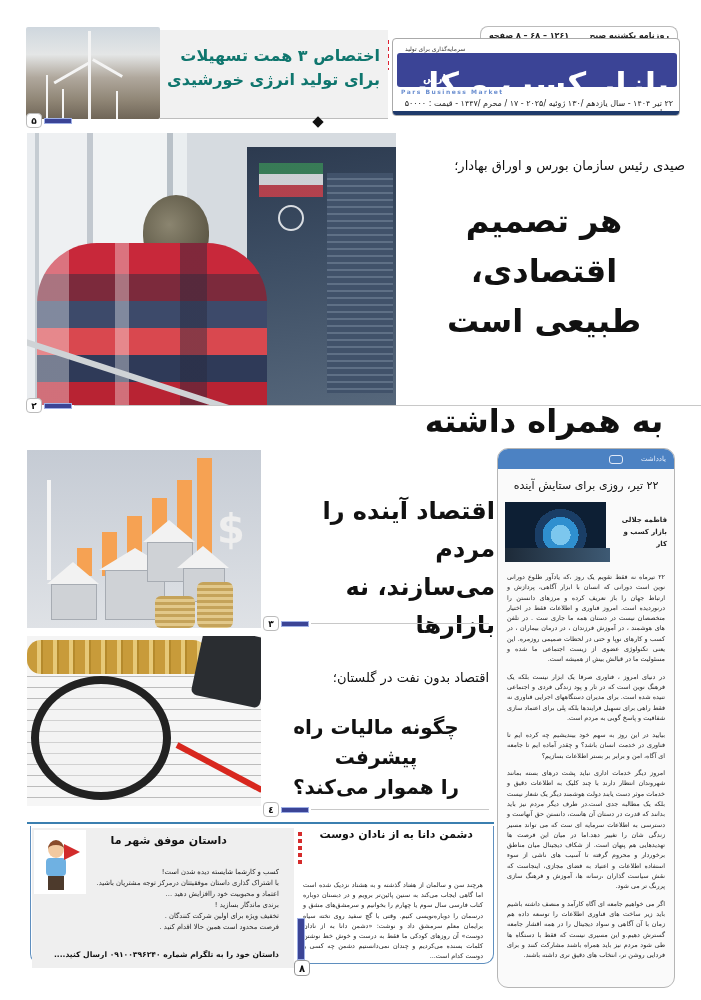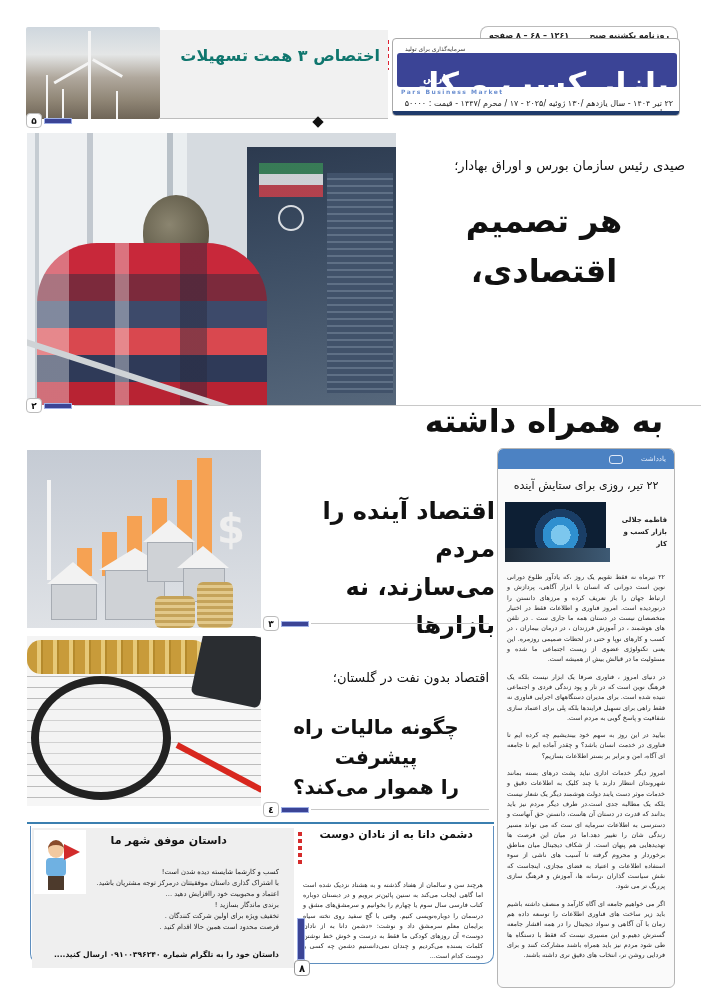--- a/index.html
+++ b/index.html
@@ -61,21 +61,21 @@
     .photo-tax { left: 27px; top: 636px; width: 234px; height: 170px; overflow: hidden; background: #f4f4f4; }
     .photo-tax .paper { position: absolute; left: 0; top: 30px; width: 234px; height: 140px; background: repeating-linear-gradient(#f6f6f6 0 10px, #bcbcbc 10px 11px); }
     .photo-tax .coins { position: absolute; left: 0; top: 4px; width: 180px; height: 34px; background: repeating-linear-gradient(90deg, #c89b3a 0 10px, #e7c978 10px 14px, #b58a2c 14px 16px); border-radius: 14px; }
     .photo-tax .calc { position: absolute; left: 170px; top: -4px; width: 70px; height: 70px; background: #2a2d31; border-radius: 6px; transform: rotate(12deg); }
     .photo-tax .lens { position: absolute; left: 4px; top: 40px; width: 140px; height: 124px; border-radius: 50%; border: 8px solid #222; background: rgba(240,240,240,.4); }
     .photo-tax .pencil { position: absolute; left: 150px; top: 106px; width: 96px; height: 6px; background: #d8271e; transform: rotate(28deg); transform-origin: left; }
     .story4-kicker { right: 212px; top: 670px; font-size: 13px; color: #111; }
     .story4-title { right: 212px; top: 712px; width: 226px; font-size: 20px; line-height: 30px; font-weight: bold; text-align: center; color: #111; }
 
     
-    .editorial { left: 497px; top: 448px; width: 178px; height: 540px; border: 1px solid #b6b6b6; border-radius: 6px; background: #fafafa; overflow: hidden; }
+    .editorial { left: 497px; top: 448px; width: 178px; height: 540px; border: 1px solid #b6b6b6; border-radius: 11px; background: #fafafa; overflow: hidden; }
     .ed-header { height: 20px; background: #4c82c3; border-radius: 5px 5px 0 0; color: #e6eefc; font-size: 7px; display: flex; align-items: center; padding: 0 8px; gap: 18px; }
     .ed-icon { width: 14px; height: 9px; border: 1px solid #dfe9f8; border-radius: 3px; }
     .ed-title { margin-top: 10px; font-size: 11px; font-weight: normal; text-align: center; color: #111; }
     .ed-row { display: flex; margin-top: 10px; padding: 0 7px; gap: 6px; align-items: center; }
     .ed-photo { width: 105px; height: 60px; background: radial-gradient(circle at 55% 55%, #7cc7ee 0 10px, #2f8fcf 10px 18px, #1a3e66 18px 26px, #0d1f34 26px); position: relative; }
     .ed-photo .hand { position: absolute; left: 0; bottom: 0; width: 105px; height: 14px; background: linear-gradient(90deg, #1d2a38, #3e5a74); }
     .ed-author { font-size: 7px; font-weight: bold; line-height: 12px; color: #222; }
     .ed-body { margin-top: 10px; padding: 0 9px; font-size: 6.4px; line-height: 10.3px; color: #222; text-align: justify; }
     .ed-body p { margin-bottom: 7px; }
 
@@ -115,20 +115,21 @@
     <div class="mast-en">Pars Business Market</div>
     <div class="mast-dateline">۲۲ تیر ۱۴۰۴ - سال یازدهم /۱۳۰ ژوئیه /۲۰۲۵ - ۱۷ / محرم /۱۴۴۷ - قیمت : ۵۰۰۰۰ تومان</div>
     <div class="mast-bottombar"></div>
   </div>
   <div class="mast-redticks"></div>
 </div>
 
 <div class="abs teaser">
   <h2>
     <span>اختصاص ۳ همت تسهیلات</span><br>
+    <span>برای تولید انرژی خورشیدی</span>
   </h2>
 </div>
 <div class="abs photo-wind">
   <div class="turbine" style="left:62px;top:4px;width:3px;height:88px;"></div>
   <div class="turbine" style="left:44px;top:26px;width:3px;height:40px;transform:rotate(60deg);"></div>
   <div class="turbine" style="left:80px;top:24px;width:3px;height:34px;transform:rotate(-60deg);"></div>
   <div class="turbine" style="left:20px;top:48px;width:2px;height:44px;"></div>
   <div class="turbine" style="left:36px;top:62px;width:2px;height:30px;"></div>
   <div class="turbine" style="left:90px;top:64px;width:2px;height:28px;"></div>
 </div>
@@ -145,21 +146,21 @@
   <div class="flag"></div>
   <div class="emblem"></div>
   <div class="rows"></div>
   <div class="head"></div>
   <div class="body"></div>
   <div class="rail"></div>
 </div>
 <div class="abs lead-kicker">صیدی رئیس سازمان بورس و اوراق بهادار؛</div>
 <div class="abs lead-title">
   <span>هر تصمیم اقتصادی،</span><br>
-  <br>
+  <span>طبیعی است</span><br>
   <br>
   <span>به همراه داشته باشد</span>
 </div>
 <div class="pgtab" style="left:26px;top:398px;">
   <div class="pgnum">۲</div>
   <div class="pglogo"></div>
   <div class="pgline" style="width:630px;"></div>
 </div>
 
 <div class="abs photo-houses">

